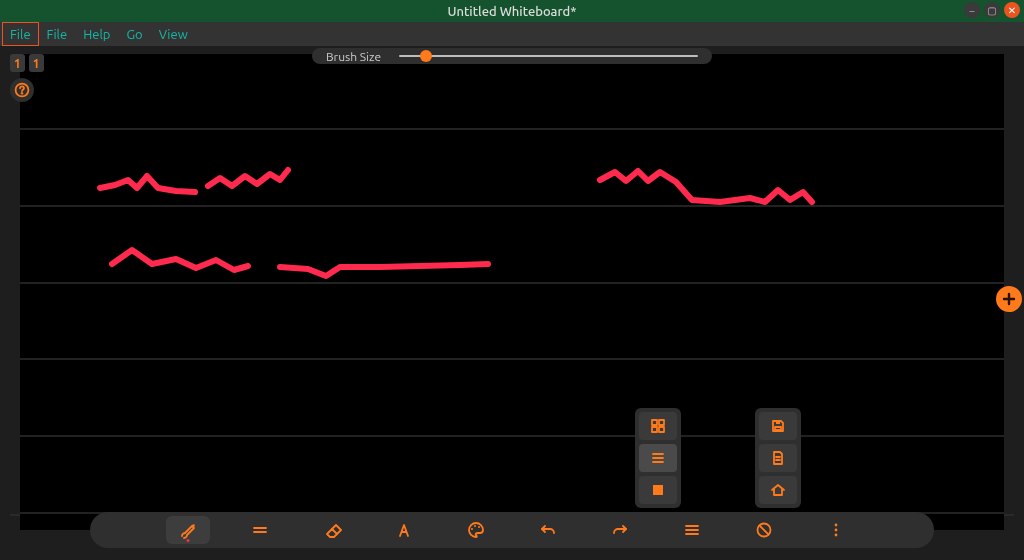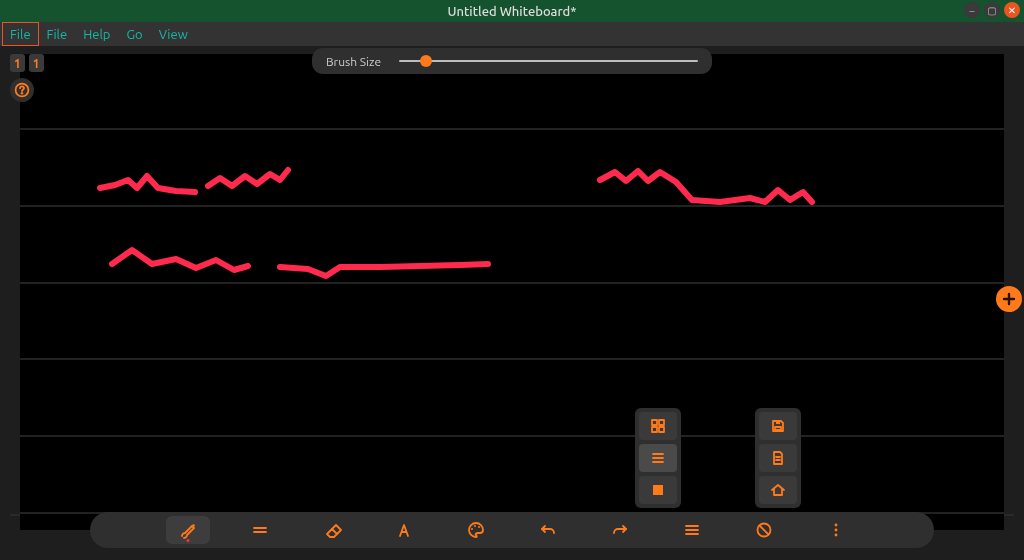--- a/index.html
+++ b/index.html
@@ -23,21 +23,21 @@
   
   .rowsep { position: absolute; left: 10px; right: 10px; height: 2px; background: #2a2a2a; }
 
   
   .canvas { position: absolute; left: 20px; top: 8px; width: 984px; height: 476px; background: #000; }
   .canvas svg { position: absolute; left:0; top:0; width:100%; height:100%; }
   .gridline { stroke: #444; stroke-width: 1; }
   .stroke { stroke: #ff2a4d; stroke-width: 6; fill: none; stroke-linecap: round; stroke-linejoin: round; }
 
   
-  .brushbar { position: absolute; left: 50%; transform: translateX(-50%); top: 2px; width: 400px; height: 26px;
+  .brushbar { position: absolute; left: 50%; transform: translateX(-50%); top: 2px; width: 400px; height: 16px;
               background: #2f2f2f; border-radius: 11px; display: flex; align-items: center; padding: 0 14px; gap: 18px; }
   .brushbar .label { color: #ccc; font-size: 12px; white-space: nowrap; }
   .slider { flex: 1; height: 14px; position: relative; }
   .slider .track { position: absolute; left:0; right:0; top: 6px; height: 2px; background: #bdbdbd; border-radius: 1px; }
   .slider .thumb { position: absolute; top: 1px; width: 12px; height: 12px; border-radius: 50%; background: #ff7a1a; transform: translateX(-50%); }
 
   
   .tl { position: absolute; left: 10px; top: 8px; display: flex; flex-direction: column; gap: 6px; align-items: flex-start; }
   .chiprow { display: flex; gap: 4px; }
   .chip { min-width: 14px; height: 18px; background: #3a3a3a; border-radius: 3px; color: #ff7a1a; font-size: 12px; font-weight: 600; display:flex; align-items:center; justify-content:center; padding: 0 4px; }

